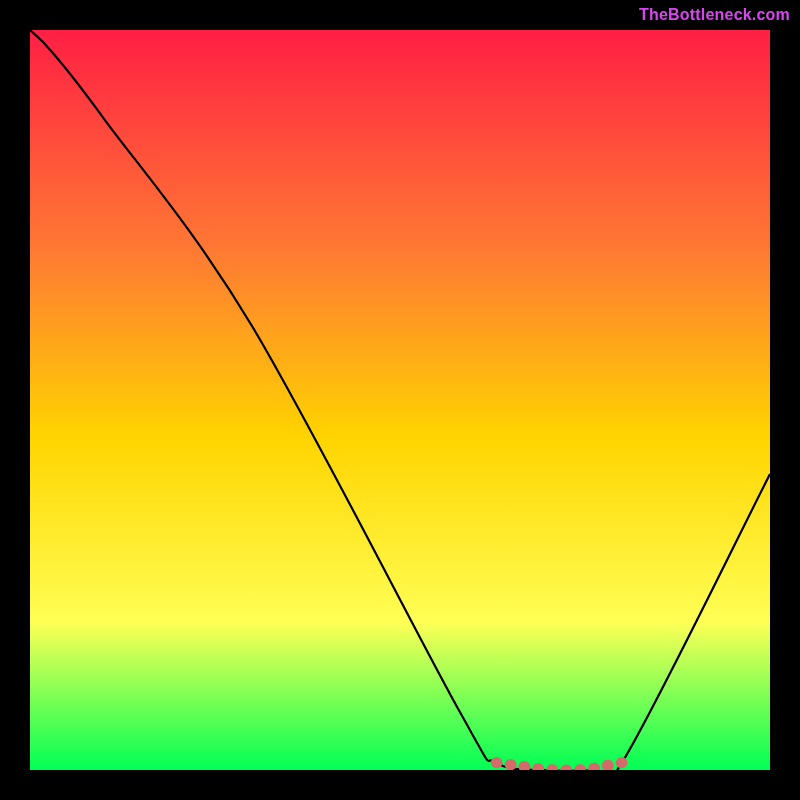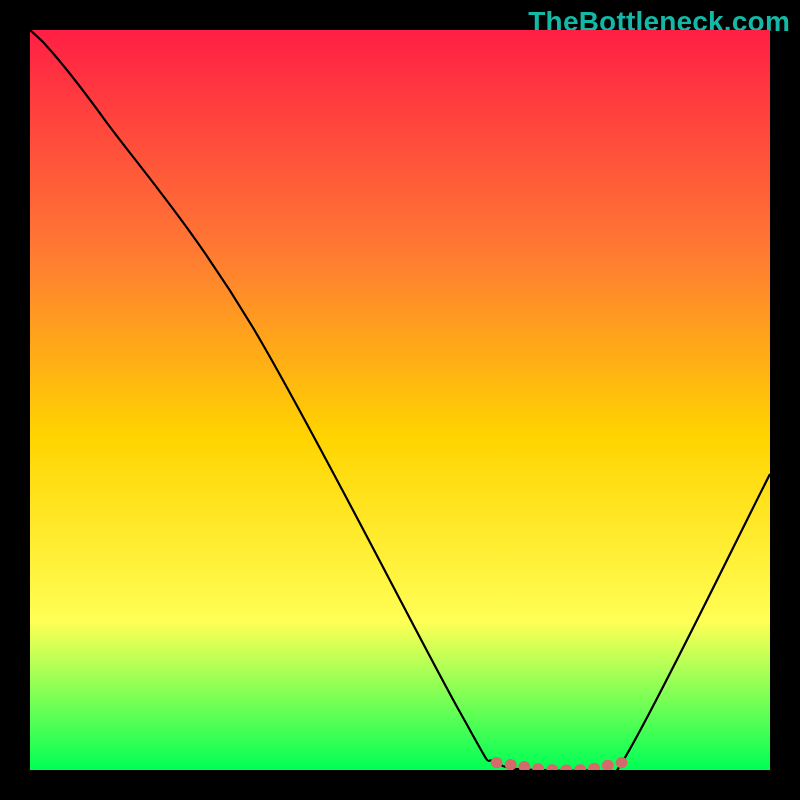--- a/index.html
+++ b/index.html
@@ -14,22 +14,22 @@
   .frame {
     position: relative;
     width: 800px;
     height: 800px;
     background: #000;
   }
   .watermark {
     position: absolute;
     top: 6px;
     right: 10px;
-    color: #14b8a6;
-    font-size: 28px;
+    color: #d946ef;
+    font-size: 16px;
     font-weight: 600;
     letter-spacing: 0.2px;
     user-select: none;
   }
   .plot {
     position: absolute;
     left: 30px;
     top: 30px;
     width: 740px;
     height: 740px;

